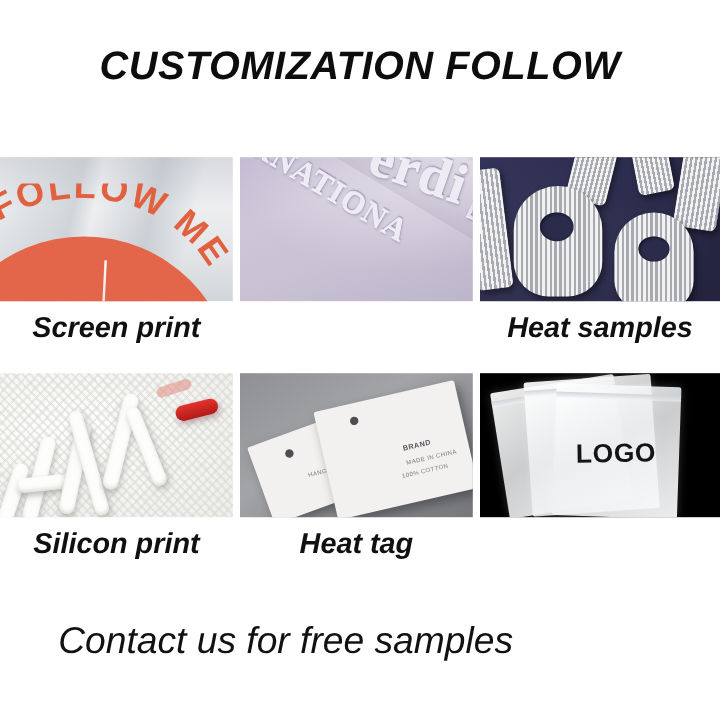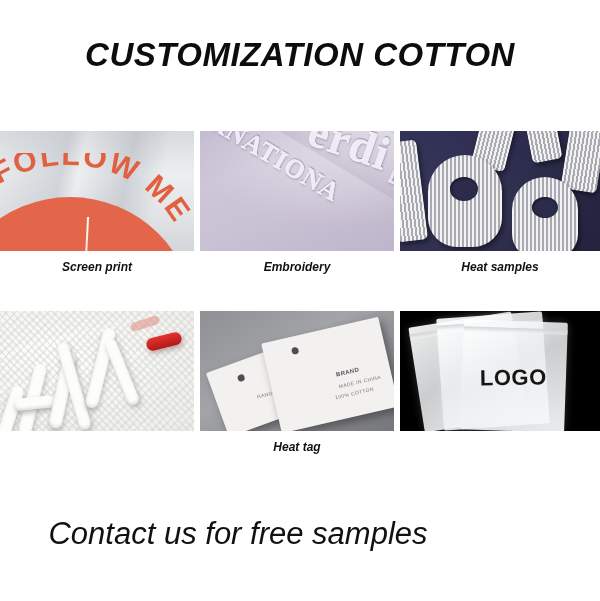--- a/index.html
+++ b/index.html
@@ -32,21 +32,21 @@
   .card.c1{left:0;}
   .card.c2{left:200px;width:194px;}
   .card.c3{left:400px;width:200px;}
 
   .thumb{
     position:relative;width:100%;height:120px;overflow:hidden;
     background:#ddd;
   }
   .caption{
     text-align:center;
-    font-size:12px;
+    font-size:24px;
     font-weight:bold;
     font-style:italic;
     color:#101010;
     padding-top:9px;
     white-space:nowrap;
   }
 
   
   .p-screen{
     background:
@@ -213,21 +213,21 @@
     font-weight:normal;
     color:#111;
     white-space:nowrap;
   }
 </style>
 </head>
 <body>
 
 <div class="page">
 
-  <div class="title">CUSTOMIZATION COTTON</div>
+  <div class="title">CUSTOMIZATION FOLLOW</div>
 
   <div class="grid">
 
     <div class="row row1">
 
       <div class="card c1">
         <div class="thumb p-screen">
           <div class="arc"></div>
           <div class="needle"></div>
 
@@ -245,21 +245,20 @@
         <div class="caption">Screen print</div>
       </div>
 
       <div class="card c2">
         <div class="thumb p-emb">
           <div class="band"></div>
           <div class="emtxt t1">ERNATIONA</div>
           <div class="emtxt t2">erdi</div>
           <div class="emtxt t3">LTD</div>
         </div>
-        <div class="caption">Embroidery</div>
       </div>
 
       <div class="card c3">
         <div class="thumb p-heat">
           <div class="gl g-bar1"></div>
           <div class="gl g-bar2"></div>
           <div class="gl g-bar3"></div>
           <div class="gl g-bar4"></div>
           <div class="gl g-9a">
               <span class="hole"></span>
@@ -281,20 +280,21 @@
           <div class="stroke s1"></div>
           <div class="stroke s2"></div>
           <div class="stroke s3"></div>
           <div class="stroke s4"></div>
           <div class="stroke s5"></div>
           <div class="stroke s6"></div>
           <div class="stroke s7"></div>
           <div class="redfaint"></div>
           <div class="red"></div>
         </div>
+        <div class="caption">Silicon print</div>
       </div>
 
       <div class="card c2">
         <div class="thumb p-tag">
           <div class="tag tagA">
             <span class="hole"></span>
             <span class="tinytxt">HANG TAG</span>
           </div>
           <div class="tag tagB">
             <span class="hole"></span>

